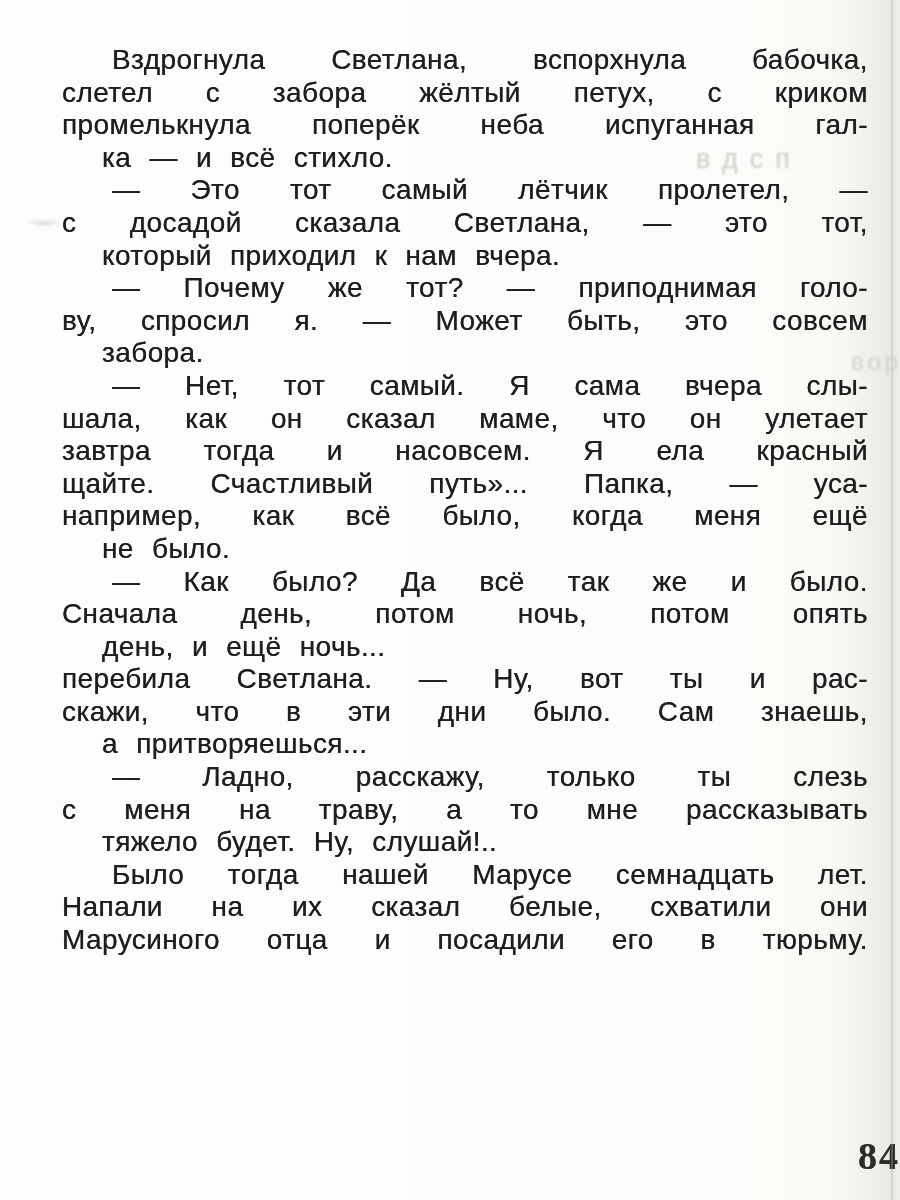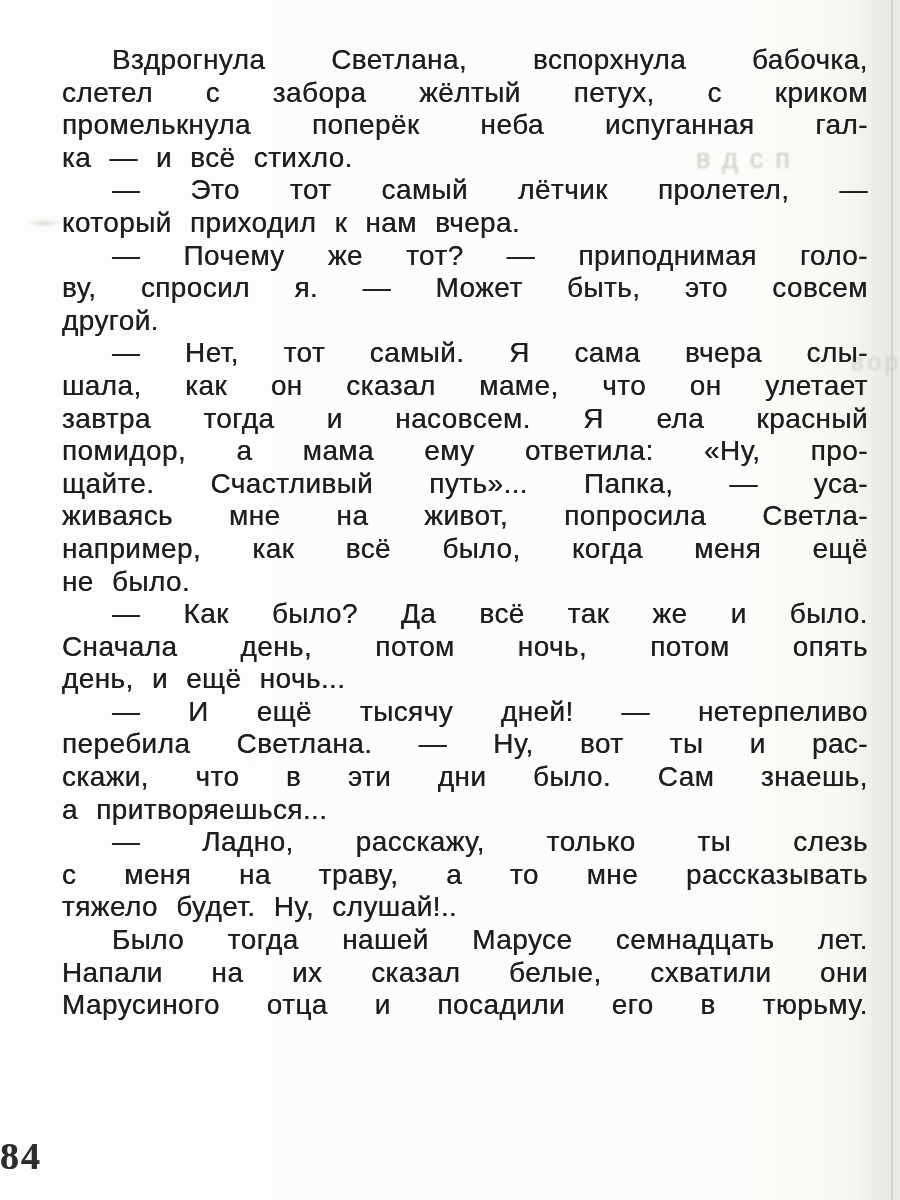--- a/index.html
+++ b/index.html
@@ -46,30 +46,31 @@
       0 0 0.5px rgba(25, 25, 25, 0.85);
   }
   .line {
     text-align: justify;
     text-align-last: justify;
     white-space: normal;
   }
   .line.end {
     text-align: left;
     text-align-last: left;
+    margin-left: 40px;
   }
   .line.indent {
     padding-left: 50px;
   }
   .page-number {
     position: absolute;
     left: 0;
     top: 1136px;
     width: 100%;
-    text-align: left;
+    text-align: right;
     font-family: "Liberation Serif", serif;
     font-weight: 700;
     font-size: 38px;
     line-height: 40px;
     color: #2c2c2c;
     letter-spacing: 2px;
     text-shadow: 0 0 0.6px rgba(40, 40, 40, 0.7);
   }
   .ghost {
     position: absolute;
@@ -114,36 +115,34 @@
   <span class="ghost ghost-1">вдсп</span>
 
   <span class="ghost ghost-2">вор</span>
 
   <div class="text-block">
       <div class="line indent">Вздрогнула Светлана, вспорхнула бабочка,</div>
       <div class="line">слетел с забора жёлтый петух, с криком</div>
       <div class="line">промелькнула поперёк неба испуганная гал-</div>
       <div class="line end">ка — и всё стихло.</div>
       <div class="line indent">— Это тот самый лётчик пролетел, —</div>
+      <div class="line">с досадой сказала Светлана, — это тот,</div>
       <div class="line end">который приходил к нам вчера.</div>
       <div class="line indent">— Почему же тот? — приподнимая голо-</div>
       <div class="line">ву, спросил я. — Может быть, это совсем</div>
-      <div class="line end">другой.</div>
+      <div class="line end">забора.</div>
       <div class="line indent">— Нет, тот самый. Я сама вчера слы-</div>
       <div class="line">шала, как он сказал маме, что он улетает</div>
       <div class="line">завтра тогда и насовсем. Я ела красный</div>
-      <div class="line">помидор, а мама ему ответила: «Ну, про-</div>
       <div class="line">щайте. Счастливый путь»... Папка, — уса-</div>
-      <div class="line">живаясь мне на живот, попросила Светла-</div>
       <div class="line">например, как всё было, когда меня ещё</div>
       <div class="line end">не было.</div>
       <div class="line indent">— Как было? Да всё так же и было.</div>
       <div class="line">Сначала день, потом ночь, потом опять</div>
       <div class="line end">день, и ещё ночь...</div>
-      <div class="line indent">— И ещё тысячу дней! — нетерпеливо</div>
       <div class="line">перебила Светлана. — Ну, вот ты и рас-</div>
       <div class="line">скажи, что в эти дни было. Сам знаешь,</div>
       <div class="line end">а притворяешься...</div>
       <div class="line indent">— Ладно, расскажу, только ты слезь</div>
       <div class="line">с меня на траву, а то мне рассказывать</div>
       <div class="line end">тяжело будет. Ну, слушай!..</div>
       <div class="line indent">Было тогда нашей Марусе семнадцать лет.</div>
       <div class="line">Напали на их сказал белые, схватили они</div>
       <div class="line">Марусиного отца и посадили его в тюрьму.</div>
     </div>

